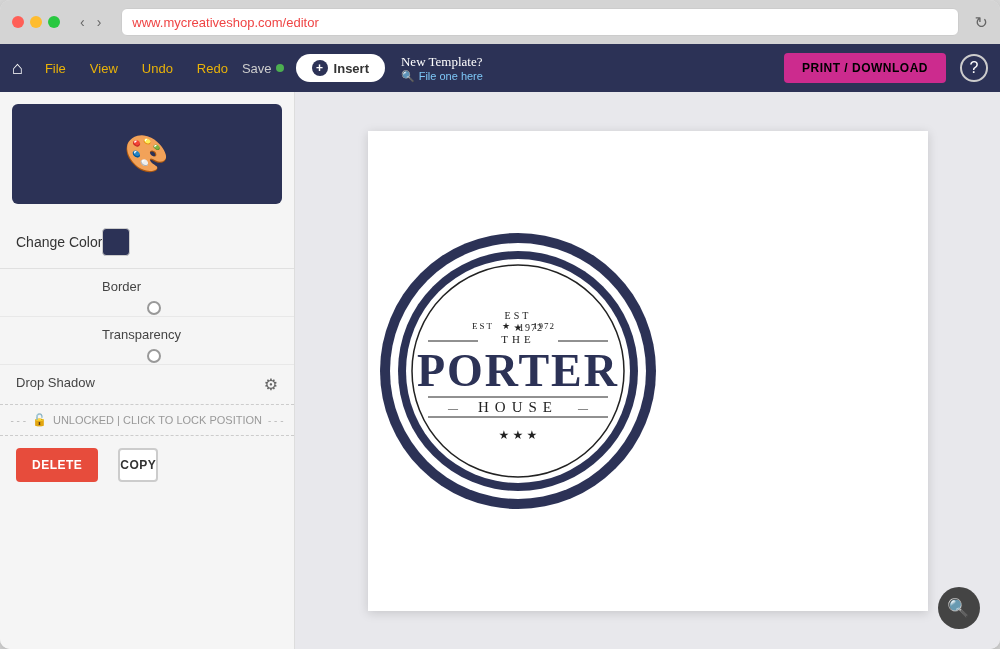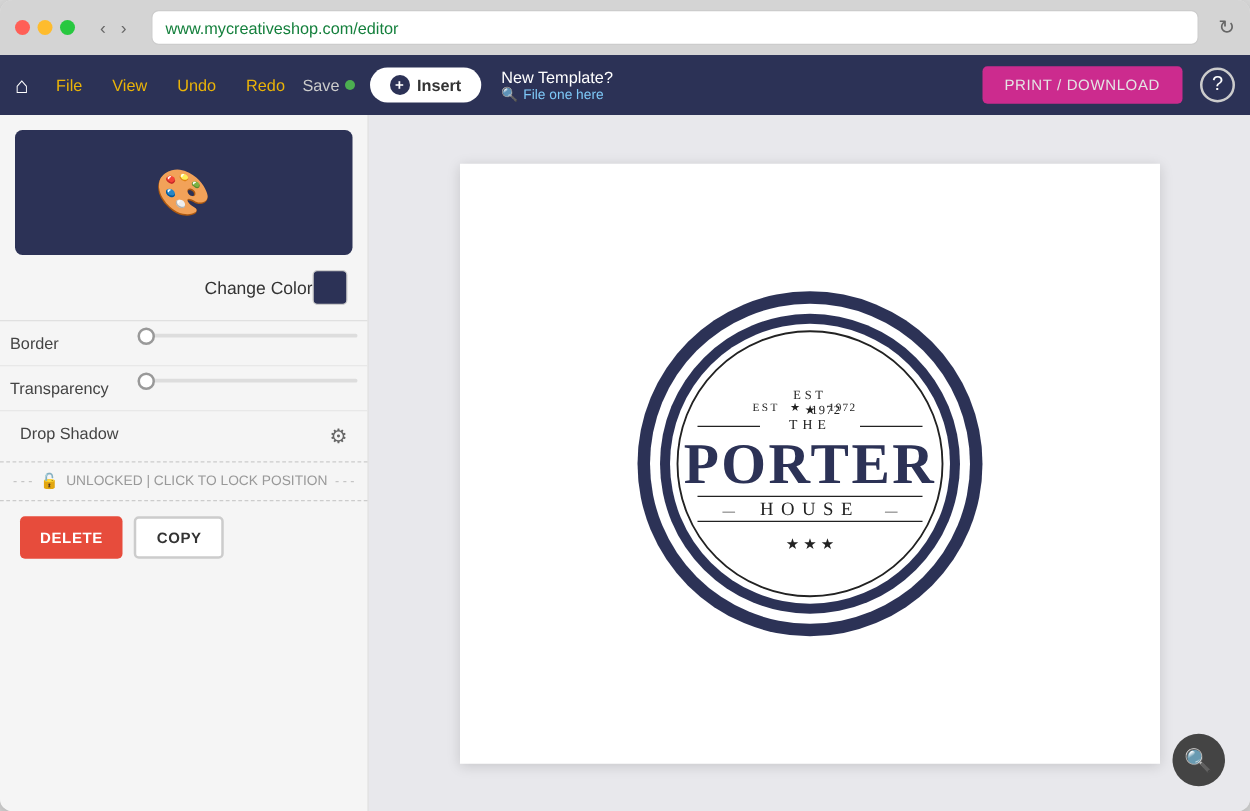--- a/index.html
+++ b/index.html
@@ -63,21 +63,21 @@
     .browser-url {
       flex: 1;
       background: white;
       border: 1px solid #ccc;
       border-radius: 6px;
       height: 28px;
       display: flex;
       align-items: center;
       padding: 0 10px;
       font-size: 13px;
-      color: #15803d;
+      color: #ef4444;
     }
 
     .browser-refresh {
       margin-left: 8px;
       color: #666;
       font-size: 16px;
       cursor: pointer;
     }
 
     
@@ -155,40 +155,41 @@
 
     .new-template {
       margin-left: 12px;
       color: #ccc;
       font-size: 12px;
     }
     .new-template .title {
       color: white;
       font-size: 13px;
       font-weight: 500;
+      font-family: Liberation Serif, serif;
     }
     .new-template a {
       color: #7ec8f7;
       text-decoration: none;
       display: flex;
       align-items: center;
       gap: 4px;
       font-size: 11px;
     }
 
     .toolbar-spacer { flex: 1; }
 
     .print-btn {
       background: #cc2b8e;
-      color: #e5e5e5;
+      color: #000000;
       border: none;
       border-radius: 4px;
       padding: 8px 18px;
       font-size: 12px;
-      font-weight: 400;
+      font-weight: 700;
       cursor: pointer;
       letter-spacing: 0.5px;
       margin-left: 44px;
     }
 
     .help-btn {
       color: white;
       font-size: 16px;
       cursor: pointer;
       margin-left: 10px;
@@ -229,44 +230,47 @@
     }
 
     .palette-icon {
       font-size: 36px;
       color: white;
     }
 
     .change-color-row {
       display: flex;
       align-items: center;
-      justify-content: flex-end;
+      justify-content: flex-start;
       padding: 12px 16px;
       border-bottom: 1px solid #e0e0e0;
+      margin-top: 12px;
     }
 
     .change-color-label {
       font-size: 14px;
       color: #333;
     }
 
     .color-swatch {
       width: 28px;
       height: 28px;
       border-radius: 4px;
       background: #2c3256;
       border: 1px solid #ccc;
       cursor: pointer;
     }
 
     .prop-row {
       display: flex;
-      padding: 10px 8px;
+      align-items: center;
+      padding: 10px 24px;
       border-bottom: 1px solid #e8e8e8;
       gap: 12px;
+      flex-direction: column;
     }
 
     .prop-label {
       font-size: 13px;
       color: #444;
       width: 90px;
       flex-shrink: 0;
     }
 
     .slider-track {
@@ -316,42 +320,42 @@
       font-size: 11px;
       color: #999;
       gap: 6px;
       cursor: pointer;
     }
 
     .lock-icon { font-size: 12px; }
 
     .action-buttons {
       display: flex;
-      gap: 9px;
+      gap: 20px;
       padding: 12px 16px;
     }
 
     .btn-delete {
       background: #e74c3c;
       color: white;
       border: none;
       border-radius: 4px;
       padding: 8px 16px;
       font-size: 12px;
       font-weight: 700;
       cursor: pointer;
       letter-spacing: 0.5px;
     }
 
     .btn-outline {
       background: white;
       color: #333;
       border: 2px solid #ccc;
       border-radius: 4px;
-      padding: 8px 16px;
+      padding: 8px 0;
       font-size: 12px;
       font-weight: 700;
       cursor: pointer;
       letter-spacing: 0.5px;
     }
 
     
     .canvas-area {
       flex: 1;
       background: #e8e8ec;
@@ -361,21 +365,21 @@
       position: relative;
       overflow: hidden;
     }
 
     .canvas-white {
       background: white;
       width: 560px;
       height: 480px;
       display: flex;
       align-items: center;
-      justify-content: center;
+      justify-content: flex-start;
       box-shadow: 0 2px 10px rgba(0,0,0,0.15);
     }
 
     
     .logo-container {
       width: 300px;
       height: 300px;
     }
 
     

